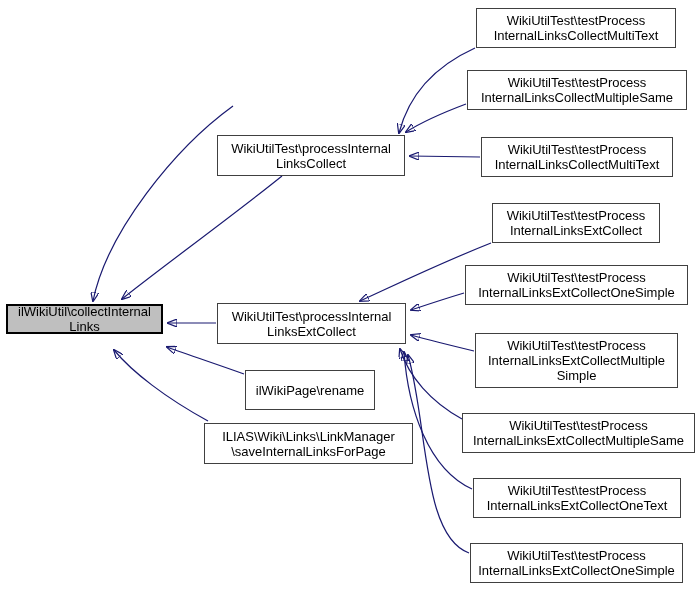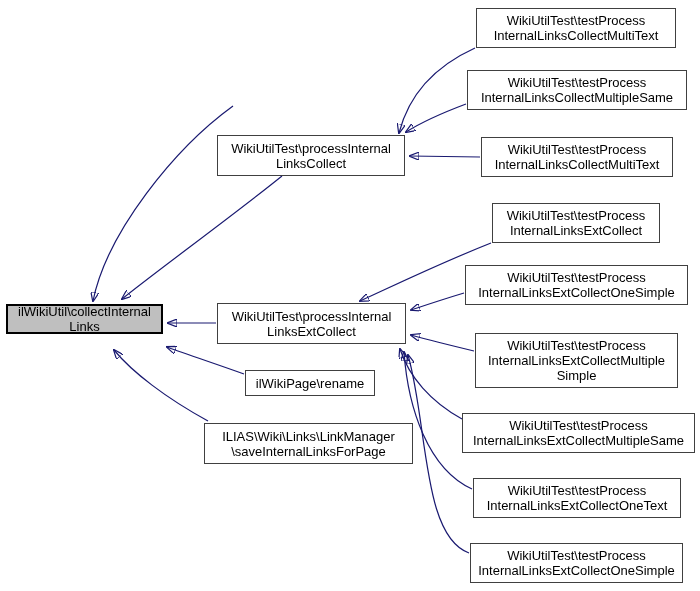--- a/index.html
+++ b/index.html
@@ -65,21 +65,21 @@
   <div class="node" style="left:217px;top:135px;width:188px;height:41px;">
     <span class="ln">WikiUtilTest\processInternal</span>
     <span class="ln">LinksCollect</span>
   </div>
 
   <div class="node" style="left:217px;top:303px;width:189px;height:41px;">
     <span class="ln">WikiUtilTest\processInternal</span>
     <span class="ln">LinksExtCollect</span>
   </div>
 
-  <div class="node" style="left:245px;top:370px;width:130px;height:26px;">
+  <div class="node" style="left:245px;top:370px;width:130px;height:40px;">
     <span class="ln">ilWikiPage\rename</span>
   </div>
 
   <div class="node" style="left:204px;top:423px;width:209px;height:41px;">
     <span class="ln">ILIAS\Wiki\Links\LinkManager</span>
     <span class="ln">\saveInternalLinksForPage</span>
   </div>
 
   <div class="node" style="left:476px;top:8px;width:200px;height:40px;">
     <span class="ln">WikiUtilTest\testProcess</span>

